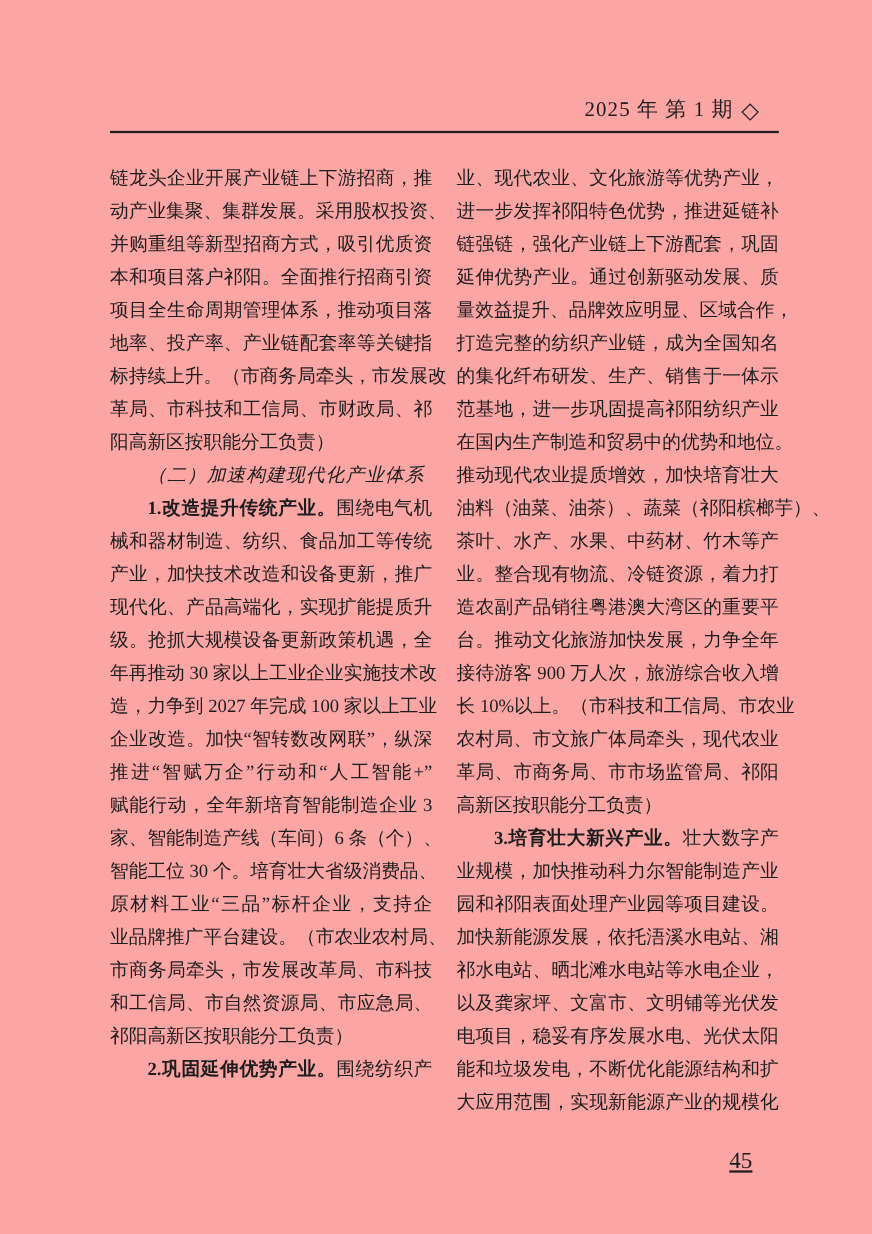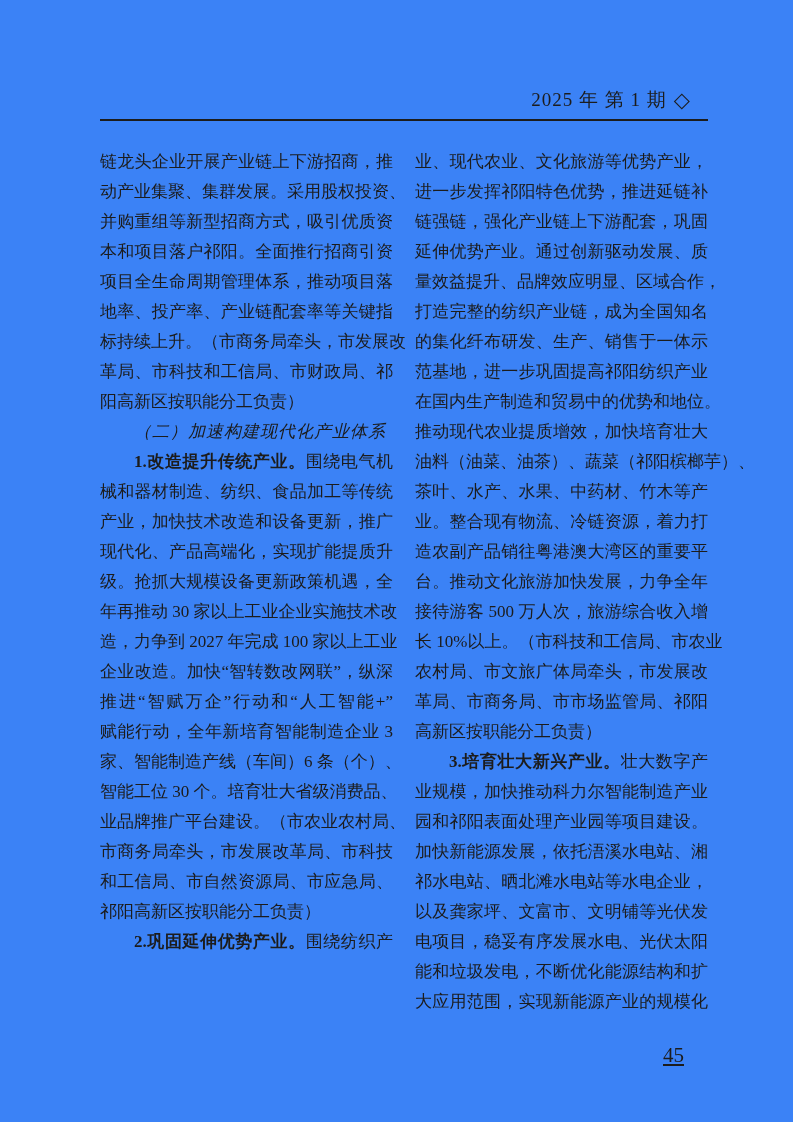--- a/index.html
+++ b/index.html
@@ -1,20 +1,20 @@
 <!DOCTYPE html>
 <html><head>
 <meta charset="utf-8">
 <style>
   html,body{margin:0;padding:0;background:#e8e8e8;}
   .page{
     position:relative;
     width:793px;height:1122px;
     margin:0 auto;
-    background:#3b82f6;
+    background:#fca5a5;
     font-family:"Liberation Serif","DejaVu Serif",serif;
     color:#1c1c1c;
     overflow:hidden;
   }
   
   .header{
     position:absolute;
     top:88px;right:103px;
     font-size:19px;
     line-height:24px;
@@ -105,20 +105,21 @@
         <div class="line"><span>产业，加快技术改造和设备更新，推广</span></div>
         <div class="line"><span>现代化、产品高端化，实现扩能提质升</span></div>
         <div class="line"><span>级。抢抓大规模设备更新政策机遇，全</span></div>
         <div class="line"><span>年再推动 30 家以上工业企业实施技术改</span></div>
         <div class="line"><span>造，力争到 2027 年完成 100 家以上工业</span></div>
         <div class="line"><span>企业改造。加快“智转数改网联”，纵深</span></div>
         <div class="line"><span>推进“智赋万企”行动和“人工智能+”</span></div>
         <div class="line"><span>赋能行动，全年新培育智能制造企业 3</span></div>
         <div class="line"><span>家、智能制造产线（车间）6 条（个）、</span></div>
         <div class="line"><span>智能工位 30 个。培育壮大省级消费品、</span></div>
+        <div class="line"><span>原材料工业“三品”标杆企业，支持企</span></div>
         <div class="line"><span>业品牌推广平台建设。（市农业农村局、</span></div>
         <div class="line"><span>市商务局牵头，市发展改革局、市科技</span></div>
         <div class="line"><span>和工信局、市自然资源局、市应急局、</span></div>
         <div class="line last"><span>祁阳高新区按职能分工负责）</span></div>
         <div class="line indent"><span class="lead">2.巩固延伸优势产业。</span><span>围绕纺织产</span></div>
       </div>
     <div class="col" id="col-right">
         <div class="line"><span>业、现代农业、文化旅游等优势产业，</span></div>
         <div class="line"><span>进一步发挥祁阳特色优势，推进延链补</span></div>
         <div class="line"><span>链强链，强化产业链上下游配套，巩固</span></div>
@@ -127,23 +128,23 @@
         <div class="line"><span>打造完整的纺织产业链，成为全国知名</span></div>
         <div class="line"><span>的集化纤布研发、生产、销售于一体示</span></div>
         <div class="line"><span>范基地，进一步巩固提高祁阳纺织产业</span></div>
         <div class="line"><span>在国内生产制造和贸易中的优势和地位。</span></div>
         <div class="line"><span>推动现代农业提质增效，加快培育壮大</span></div>
         <div class="line"><span>油料（油菜、油茶）、蔬菜（祁阳槟榔芋）、</span></div>
         <div class="line"><span>茶叶、水产、水果、中药材、竹木等产</span></div>
         <div class="line"><span>业。整合现有物流、冷链资源，着力打</span></div>
         <div class="line"><span>造农副产品销往粤港澳大湾区的重要平</span></div>
         <div class="line"><span>台。推动文化旅游加快发展，力争全年</span></div>
-        <div class="line"><span>接待游客 500 万人次，旅游综合收入增</span></div>
+        <div class="line"><span>接待游客 900 万人次，旅游综合收入增</span></div>
         <div class="line"><span>长 10%以上。（市科技和工信局、市农业</span></div>
-        <div class="line"><span>农村局、市文旅广体局牵头，市发展改</span></div>
+        <div class="line"><span>农村局、市文旅广体局牵头，现代农业</span></div>
         <div class="line"><span>革局、市商务局、市市场监管局、祁阳</span></div>
         <div class="line last"><span>高新区按职能分工负责）</span></div>
         <div class="line indent"><span class="lead">3.培育壮大新兴产业。</span><span>壮大数字产</span></div>
         <div class="line"><span>业规模，加快推动科力尔智能制造产业</span></div>
         <div class="line"><span>园和祁阳表面处理产业园等项目建设。</span></div>
         <div class="line"><span>加快新能源发展，依托浯溪水电站、湘</span></div>
         <div class="line"><span>祁水电站、晒北滩水电站等水电企业，</span></div>
         <div class="line"><span>以及龚家坪、文富市、文明铺等光伏发</span></div>
         <div class="line"><span>电项目，稳妥有序发展水电、光伏太阳</span></div>
         <div class="line"><span>能和垃圾发电，不断优化能源结构和扩</span></div>

